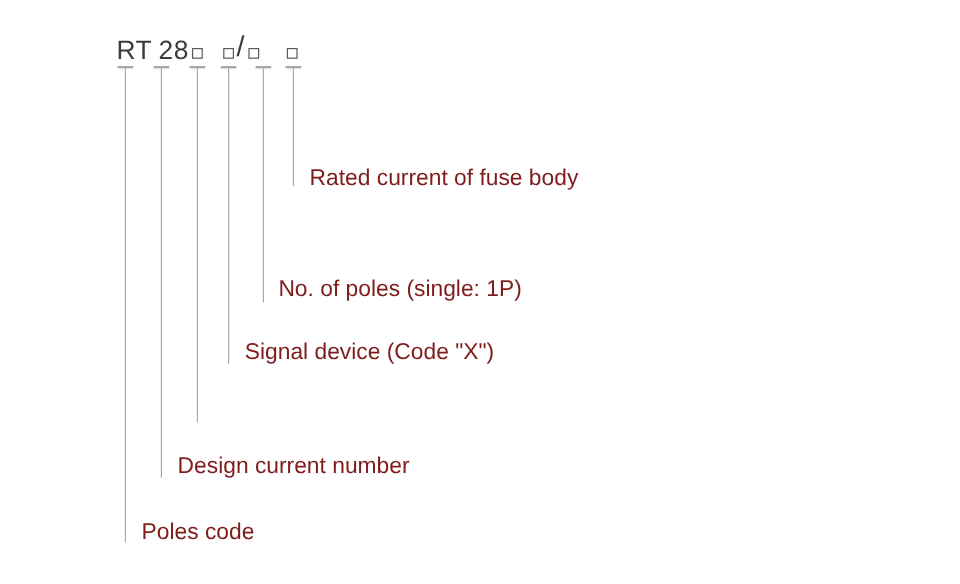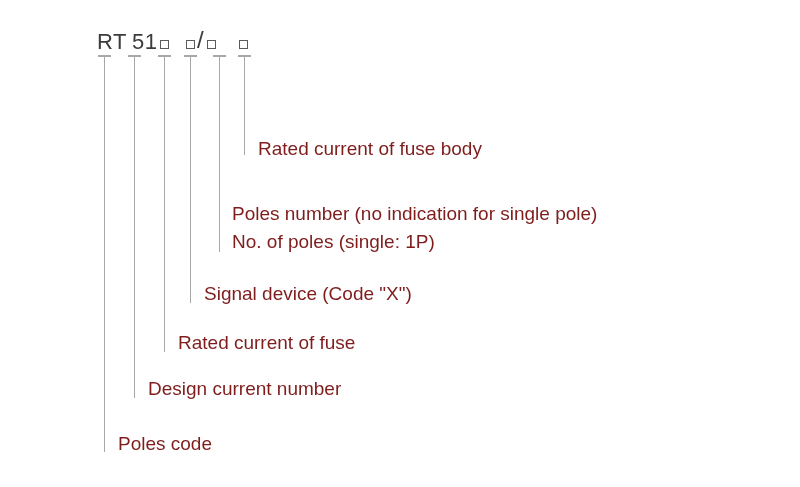--- a/index.html
+++ b/index.html
@@ -59,21 +59,21 @@
     color: #7f1d1d;
     white-space: nowrap;
   }
 </style>
 </head>
 <body>
 
 <div class="canvas">
 
   <span class="code-text" style="left:97px">RT</span>
-  <span class="code-text" style="left:132px">51</span>
+  <span class="code-text" style="left:132px">28</span>
   <span class="box" style="left:160px"></span>
   <span class="box" style="left:186px"></span>
   <span class="code-text slash" style="left:197px">/</span>
   <span class="box" style="left:207px"></span>
   <span class="box" style="left:239px"></span>
 
   <div class="tee" style="left:98px">
       <div class="stem" style="height:395px"></div>
     </div>
   <div class="tee" style="left:128px">
@@ -86,20 +86,18 @@
       <div class="stem" style="height:246px"></div>
     </div>
   <div class="tee" style="left:213px">
       <div class="stem" style="height:195px"></div>
     </div>
   <div class="tee" style="left:238px">
       <div class="stem" style="height:98px"></div>
     </div>
 
   <div class="label" style="left:258px; top:138px">Rated current of fuse body</div>
-  <div class="label" style="left:232px; top:203px">Poles number (no indication for single pole)</div>
   <div class="label" style="left:232px; top:231px">No. of poles (single: 1P)</div>
   <div class="label" style="left:204px; top:283px">Signal device (Code "X")</div>
-  <div class="label" style="left:178px; top:332px">Rated current of fuse</div>
   <div class="label" style="left:148px; top:378px">Design current number</div>
   <div class="label" style="left:118px; top:433px">Poles code</div>
 
 </div>
 
 </body></html>

